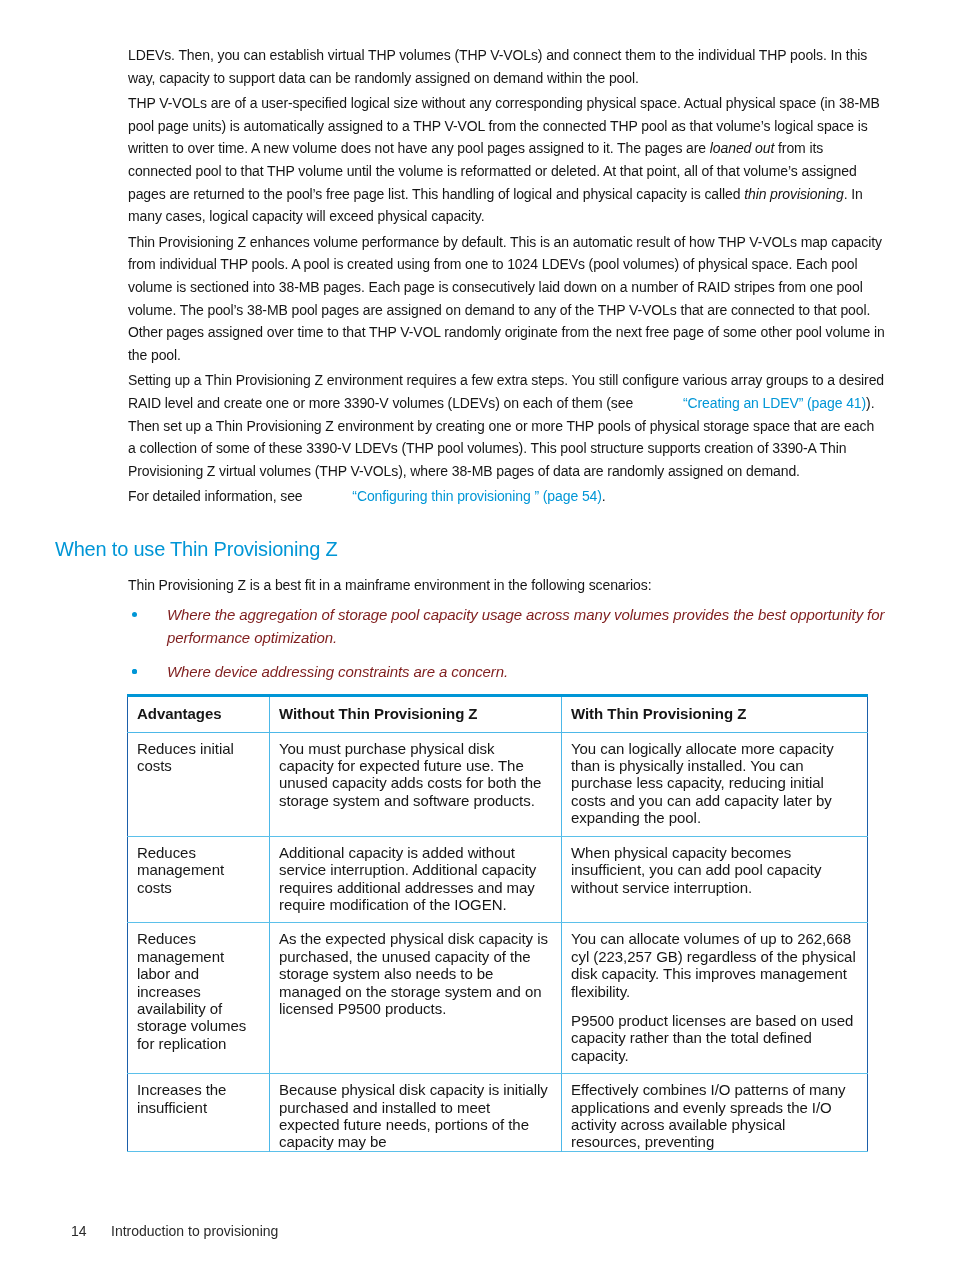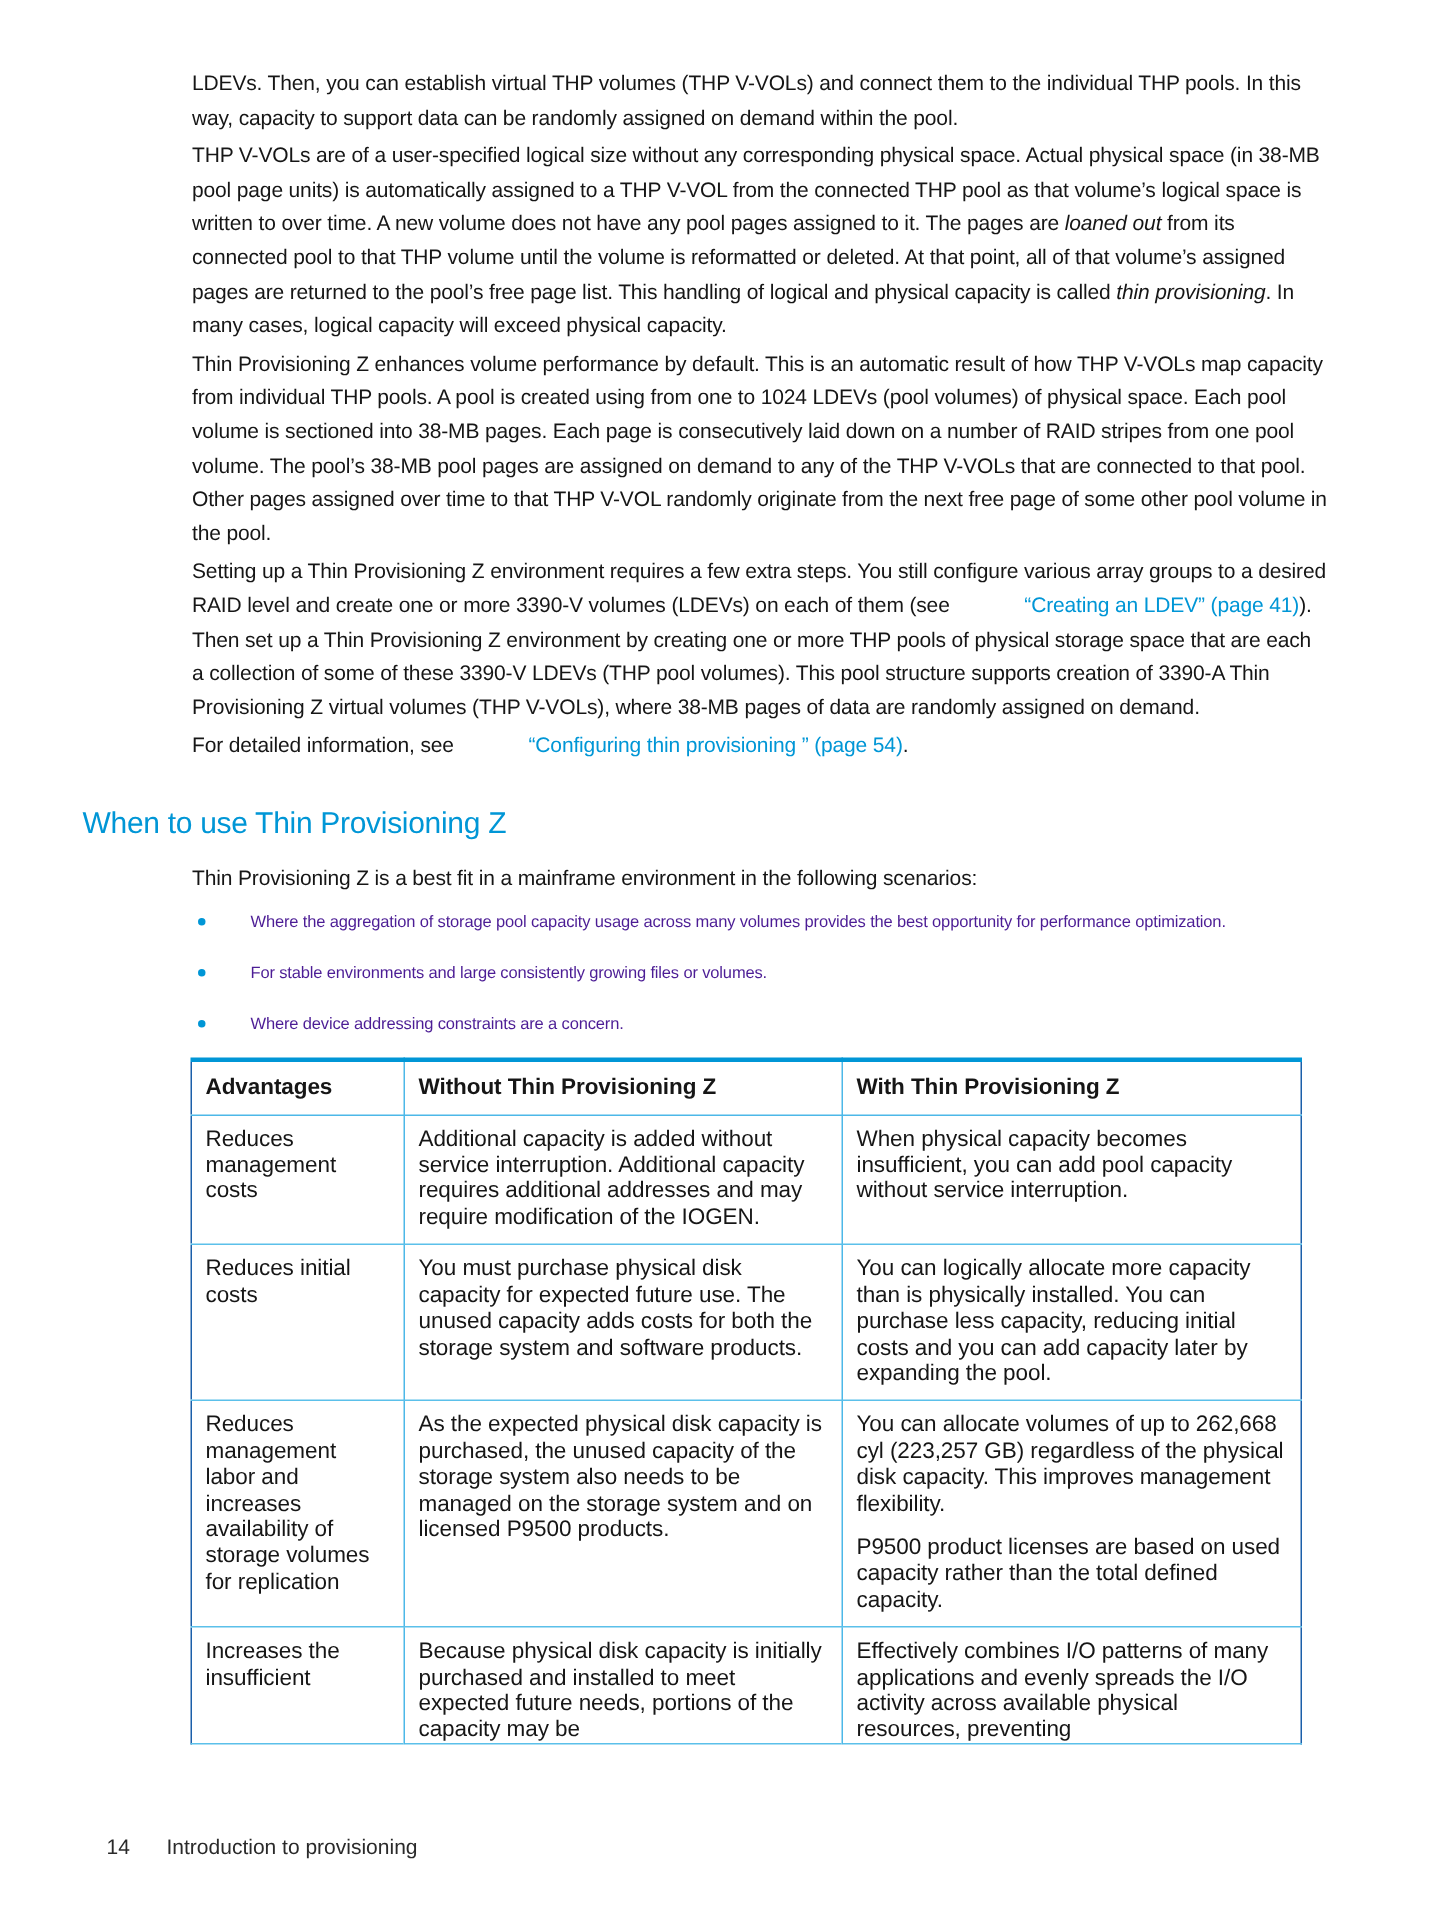--- a/index.html
+++ b/index.html
@@ -65,25 +65,26 @@
 
   ul.bullets {
     margin: 8px 0 0 0;
     padding: 0;
     list-style: none;
   }
   ul.bullets li {
     position: relative;
     margin: 0 0 0 112px;
     padding: 0 0 0 0;
-    font-size: 11px;
+    font-size: 15px;
     line-height: 22.6px;
-    color: #4c1d95;
+    color: #7f1d1d;
     margin-bottom: 11px;
     letter-spacing: -0.1px;
+    font-style: italic;
   }
   ul.bullets li .bullet-dot {
     position: absolute;
     left: -35px;
     top: 8px;
     width: 5px;
     height: 5px;
     border-radius: 50%;
     background: #0096d6;
   }
@@ -175,21 +176,20 @@
 
     <p class="body-para">Thin Provisioning Z is a best fit in a mainframe environment in the following scenarios:</p>
 
     <ul class="bullets">
       <li>
         <span class="bullet-dot"></span>
         <span>Where the aggregation of storage pool capacity usage across many volumes provides the best opportunity for performance optimization.</span>
       </li>
       <li>
         <span class="bullet-dot"></span>
-        <span>For stable environments and large consistently growing files or volumes.</span>
       </li>
       <li>
         <span class="bullet-dot"></span>
         <span>Where device addressing constraints are a concern.</span>
       </li>
     </ul>
 
 
     <div class="adv-table-wrap">
       <table class="adv-table">
@@ -200,35 +200,35 @@
         </colgroup>
         <thead>
           <tr>
             <th>Advantages</th>
             <th>Without Thin Provisioning Z</th>
             <th>With Thin Provisioning Z</th>
           </tr>
         </thead>
         <tbody>
             <tr>
+              <td>Reduces initial costs</td>
+              <td>
+                <p>You must purchase physical disk capacity for expected future use. The unused capacity adds costs for both the storage system and software products.</p>
+              </td>
+              <td>
+                <p>You can logically allocate more capacity than is physically installed. You can purchase less capacity, reducing initial costs and you can add capacity later by expanding the pool.</p>
+              </td>
+            </tr>
+            <tr>
               <td>Reduces management costs</td>
               <td>
                 <p>Additional capacity is added without service interruption. Additional capacity requires additional addresses and may require modification of the IOGEN.</p>
               </td>
               <td>
                 <p>When physical capacity becomes insufficient, you can add pool capacity without service interruption.</p>
-              </td>
-            </tr>
-            <tr>
-              <td>Reduces initial costs</td>
-              <td>
-                <p>You must purchase physical disk capacity for expected future use. The unused capacity adds costs for both the storage system and software products.</p>
-              </td>
-              <td>
-                <p>You can logically allocate more capacity than is physically installed. You can purchase less capacity, reducing initial costs and you can add capacity later by expanding the pool.</p>
               </td>
             </tr>
             <tr>
               <td>Reduces management labor and increases availability of storage volumes for replication</td>
               <td>
                 <p>As the expected physical disk capacity is purchased, the unused capacity of the storage system also needs to be managed on the storage system and on licensed P9500 products.</p>
               </td>
               <td>
                 <p>You can allocate volumes of up to 262,668 cyl (223,257 GB) regardless of the physical disk capacity. This improves management flexibility.</p>
                 <p>P9500 product licenses are based on used capacity rather than the total defined capacity.</p>

